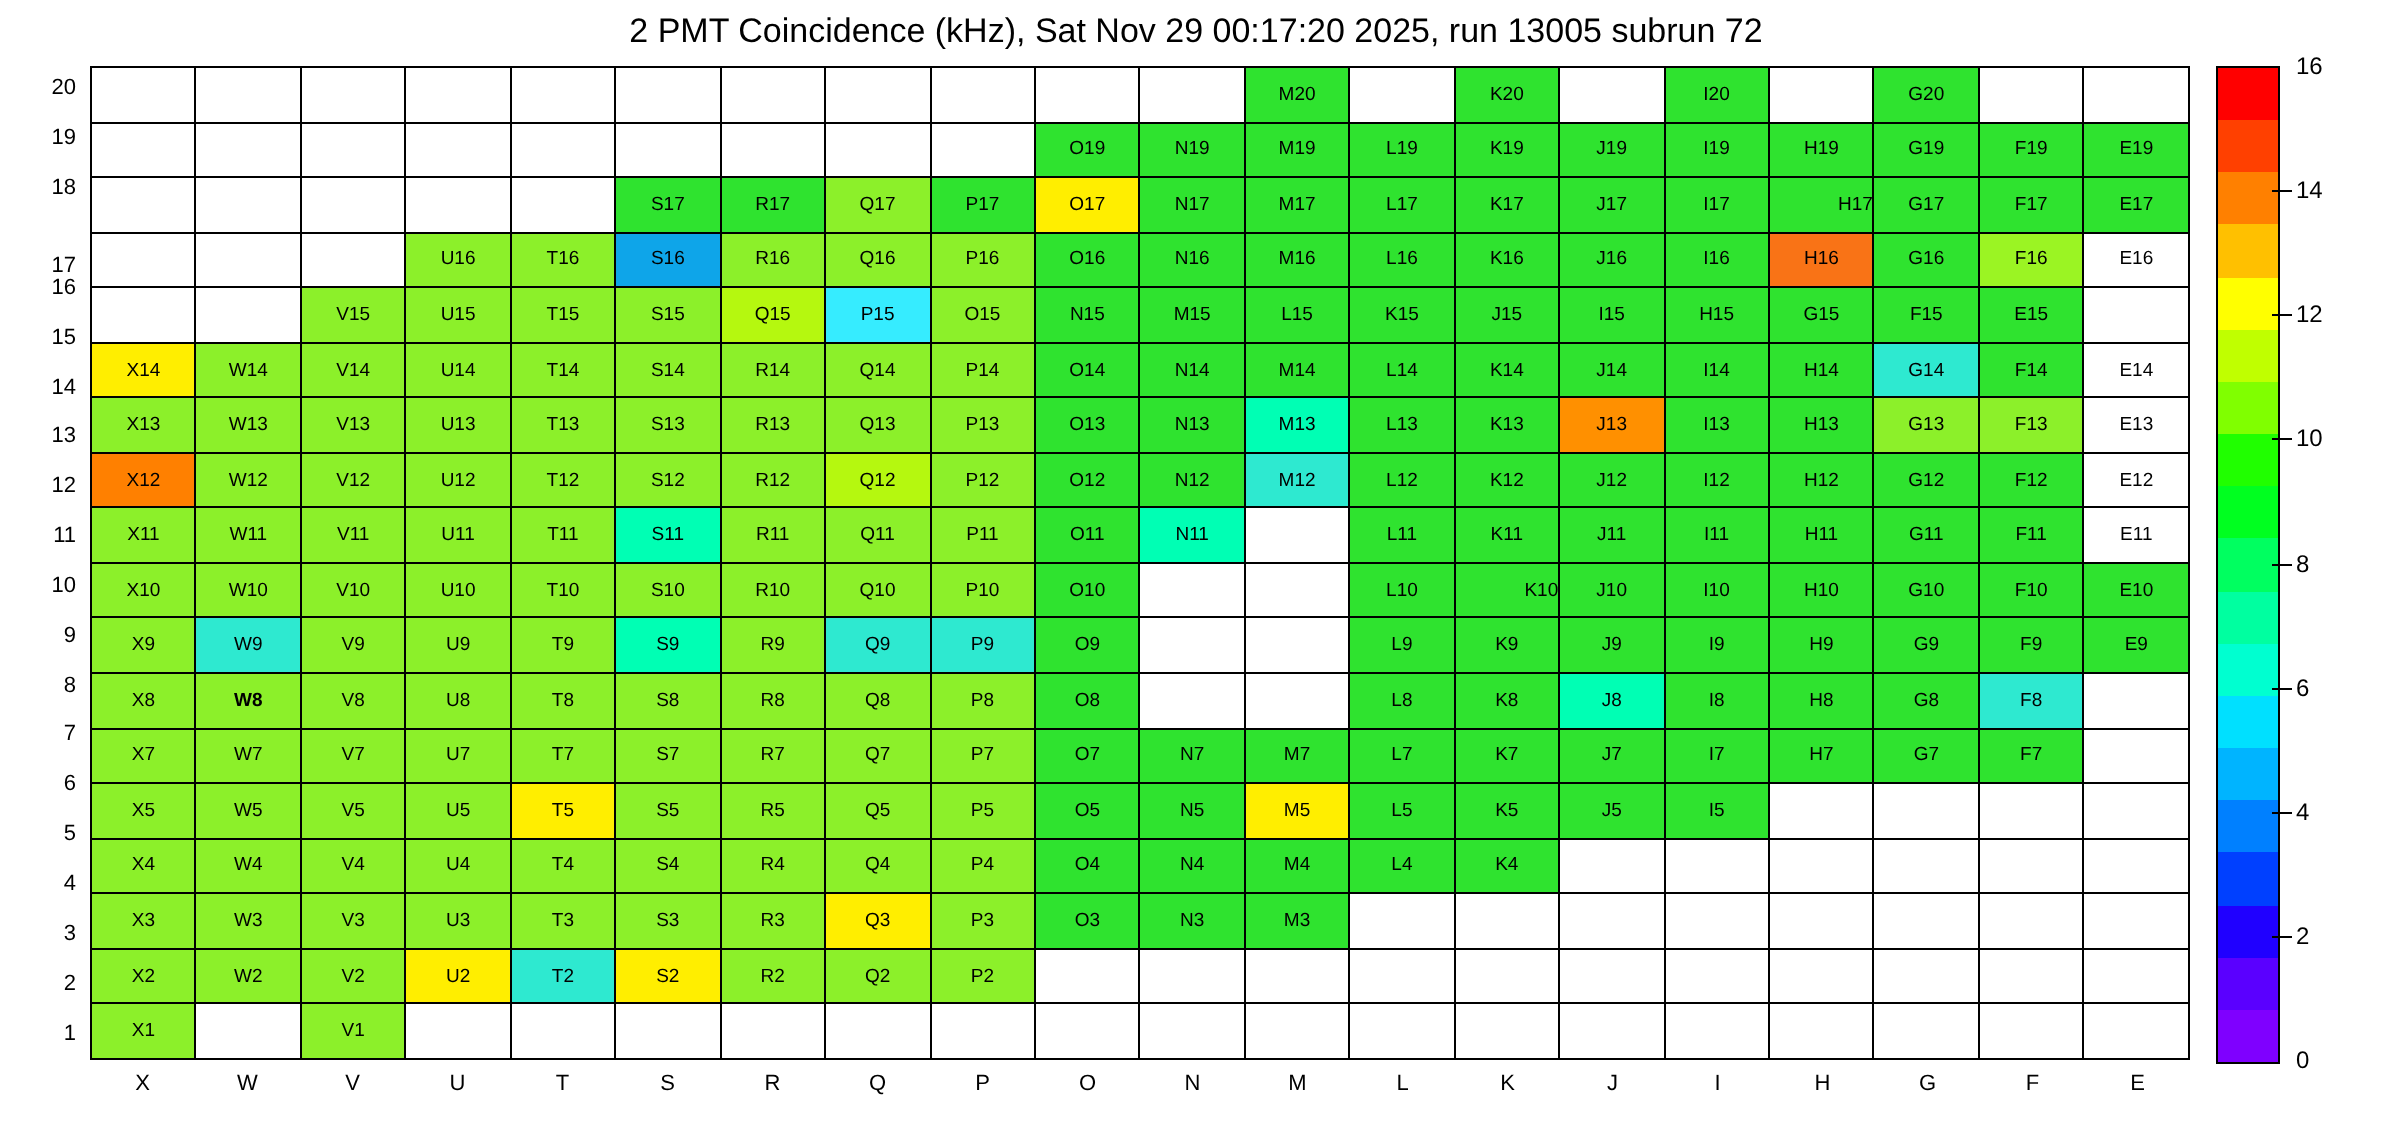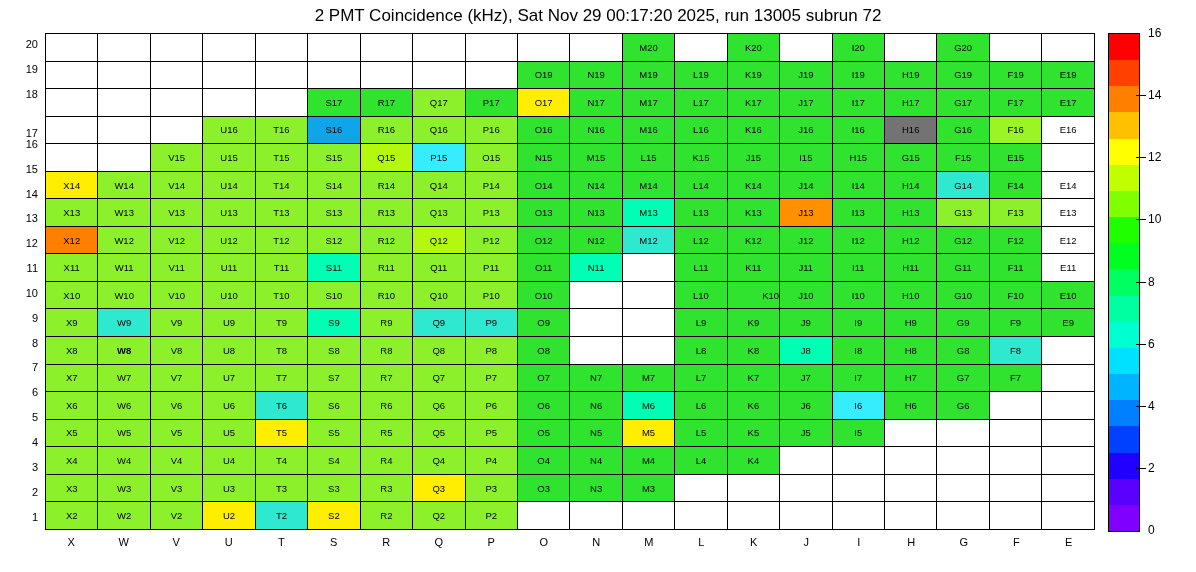--- a/index.html
+++ b/index.html
@@ -174,21 +174,21 @@
             <td style="background: rgb(47, 227, 47);">R17</td>
             <td style="background: rgb(140, 240, 42);">Q17</td>
             <td style="background: rgb(47, 227, 47);">P17</td>
             <td style="background: rgb(255, 238, 0);">O17</td>
             <td style="background: rgb(47, 227, 47);">N17</td>
             <td style="background: rgb(47, 227, 47);">M17</td>
             <td style="background: rgb(47, 227, 47);">L17</td>
             <td style="background: rgb(47, 227, 47);">K17</td>
             <td style="background: rgb(47, 227, 47);">J17</td>
             <td style="background: rgb(47, 227, 47);">I17</td>
-            <td style="background: rgb(47, 227, 47);">H17</td>
+            <td style="background: rgb(47, 227, 47); text-align: right;">H17</td>
             <td style="background: rgb(47, 227, 47);">G17</td>
             <td style="background: rgb(47, 227, 47);">F17</td>
             <td style="background: rgb(47, 227, 47);">E17</td>
           </tr>
           <tr>
             <td class="empty"></td>
             <td class="empty"></td>
             <td class="empty"></td>
             <td style="background: rgb(140, 240, 42);">U16</td>
             <td style="background: rgb(140, 240, 42);">T16</td>
@@ -196,21 +196,21 @@
             <td style="background: rgb(140, 240, 42);">R16</td>
             <td style="background: rgb(140, 240, 42);">Q16</td>
             <td style="background: rgb(140, 240, 42);">P16</td>
             <td style="background: rgb(47, 227, 47);">O16</td>
             <td style="background: rgb(47, 227, 47);">N16</td>
             <td style="background: rgb(47, 227, 47);">M16</td>
             <td style="background: rgb(47, 227, 47);">L16</td>
             <td style="background: rgb(47, 227, 47);">K16</td>
             <td style="background: rgb(47, 227, 47);">J16</td>
             <td style="background: rgb(47, 227, 47);">I16</td>
-            <td style="background: #737373; margin-top: 27px;">H16</td>
+            <td style="background: #f97316; margin-top: 27px;">H16</td>
             <td style="background: rgb(47, 227, 47);">G16</td>
             <td style="background: rgb(155, 244, 35);">F16</td>
             <td style="background: rgb(255, 255, 255);">E16</td>
           </tr>
           <tr>
             <td class="empty"></td>
             <td class="empty"></td>
             <td style="background: rgb(140, 240, 42);">V15</td>
             <td style="background: rgb(140, 240, 42);">U15</td>
             <td style="background: rgb(140, 240, 42);">T15</td>
@@ -400,42 +400,20 @@
             <td style="background: rgb(47, 227, 47);">L7</td>
             <td style="background: rgb(47, 227, 47);">K7</td>
             <td style="background: rgb(47, 227, 47);">J7</td>
             <td style="background: rgb(47, 227, 47);">I7</td>
             <td style="background: rgb(47, 227, 47);">H7</td>
             <td style="background: rgb(47, 227, 47);">G7</td>
             <td style="background: rgb(47, 227, 47);">F7</td>
             <td class="empty"></td>
           </tr>
           <tr>
-            <td style="background: rgb(140, 240, 42);">X6</td>
-            <td style="background: rgb(140, 240, 42);">W6</td>
-            <td style="background: rgb(140, 240, 42);">V6</td>
-            <td style="background: rgb(140, 240, 42);">U6</td>
-            <td style="background: rgb(46, 233, 208);">T6</td>
-            <td style="background: rgb(140, 240, 42);">S6</td>
-            <td style="background: rgb(140, 240, 42);">R6</td>
-            <td style="background: rgb(140, 240, 42);">Q6</td>
-            <td style="background: rgb(140, 240, 42);">P6</td>
-            <td style="background: rgb(47, 227, 47);">O6</td>
-            <td style="background: rgb(47, 227, 47);">N6</td>
-            <td style="background: rgb(0, 255, 180);">M6</td>
-            <td style="background: rgb(47, 227, 47);">L6</td>
-            <td style="background: rgb(47, 227, 47);">K6</td>
-            <td style="background: rgb(47, 227, 47);">J6</td>
-            <td style="background: rgb(54, 236, 255);">I6</td>
-            <td style="background: rgb(47, 227, 47);">H6</td>
-            <td style="background: rgb(47, 227, 47);">G6</td>
-            <td class="empty"></td>
-            <td class="empty"></td>
-          </tr>
-          <tr>
             <td style="background: rgb(140, 240, 42);">X5</td>
             <td style="background: rgb(140, 240, 42);">W5</td>
             <td style="background: rgb(140, 240, 42);">V5</td>
             <td style="background: rgb(140, 240, 42);">U5</td>
             <td style="background: rgb(255, 238, 0);">T5</td>
             <td style="background: rgb(140, 240, 42);">S5</td>
             <td style="background: rgb(140, 240, 42);">R5</td>
             <td style="background: rgb(140, 240, 42);">Q5</td>
             <td style="background: rgb(140, 240, 42);">P5</td>
             <td style="background: rgb(47, 227, 47);">O5</td>
@@ -497,20 +475,42 @@
           <tr>
             <td style="background: rgb(140, 240, 42);">X2</td>
             <td style="background: rgb(140, 240, 42);">W2</td>
             <td style="background: rgb(140, 240, 42);">V2</td>
             <td style="background: rgb(255, 238, 0);">U2</td>
             <td style="background: rgb(46, 233, 208);">T2</td>
             <td style="background: rgb(255, 238, 0);">S2</td>
             <td style="background: rgb(140, 240, 42);">R2</td>
             <td style="background: rgb(140, 240, 42);">Q2</td>
             <td style="background: rgb(140, 240, 42);">P2</td>
+            <td class="empty"></td>
+            <td class="empty"></td>
+            <td class="empty"></td>
+            <td class="empty"></td>
+            <td class="empty"></td>
+            <td class="empty"></td>
+            <td class="empty"></td>
+            <td class="empty"></td>
+            <td class="empty"></td>
+            <td class="empty"></td>
+            <td class="empty"></td>
+          </tr>
+          <tr>
+            <td style="background: rgb(140, 240, 42);">X1</td>
+            <td class="empty"></td>
+            <td style="background: rgb(140, 240, 42);">V1</td>
+            <td class="empty"></td>
+            <td class="empty"></td>
+            <td class="empty"></td>
+            <td class="empty"></td>
+            <td class="empty"></td>
+            <td class="empty"></td>
             <td class="empty"></td>
             <td class="empty"></td>
             <td class="empty"></td>
             <td class="empty"></td>
             <td class="empty"></td>
             <td class="empty"></td>
             <td class="empty"></td>
             <td class="empty"></td>
             <td class="empty"></td>
             <td class="empty"></td>

